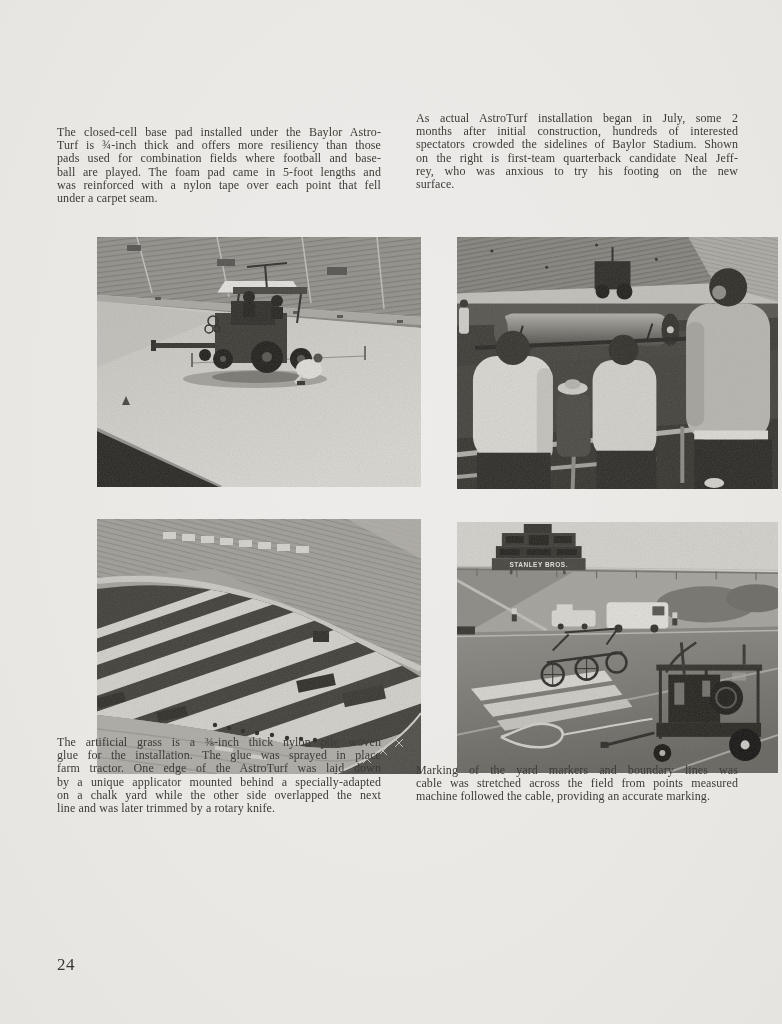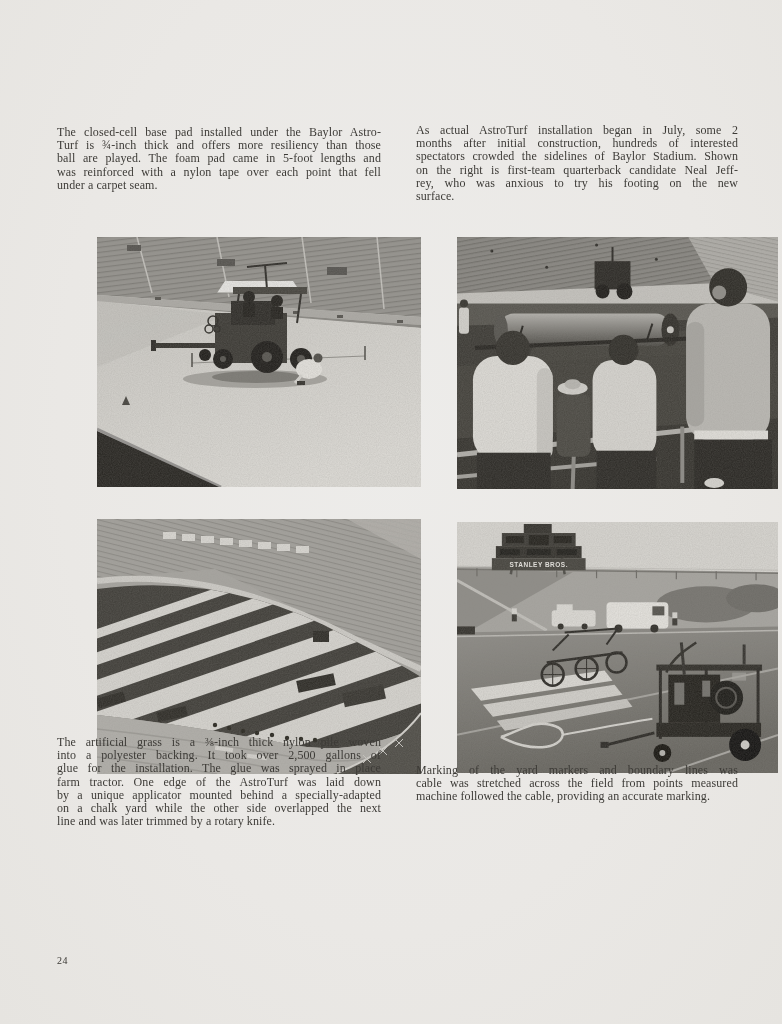--- a/index.html
+++ b/index.html
@@ -8,30 +8,30 @@
     background:radial-gradient(ellipse at 50% 42%, #edecea 0%, #eae8e5 60%, #e6e4e0 100%);
     font-family:"Liberation Serif","DejaVu Serif",serif;
   }
   .textblock{
     position:absolute;color:#3d3b37;
     font-size:12px;line-height:13.2px;letter-spacing:0.1px;
   }
   .jline{text-align:justify;text-align-last:justify;}
   .jline.last{text-align-last:left;}
   #intro-left{left:57px;top:126px;width:324px;}
-  #intro-right{left:416px;top:124px;width:322px;}
+  #intro-right{left:416px;top:112px;width:322px;}
   #caption-left{left:57px;top:736px;width:324px;}
   #caption-right{left:416px;top:764px;width:322px;font-family:Liberation Serif, serif;}
   .photo{position:absolute;overflow:hidden;background:#c9c7c2;}
   .photo svg{display:block;width:100%;height:100%;}
   #photo-tl{left:57px;top:221px;width:324px;height:250px;}
   #photo-tr{left:417px;top:221px;width:321px;height:252px;}
   #photo-bl{left:57px;top:503px;width:324px;height:255px;}
   #photo-br{left:417px;top:506px;width:321px;height:251px;}
-  #page-number{position:absolute;left:57px;top:955px;font-size:10px;color:#393733;letter-spacing:0.5px;}
+  #page-number{position:absolute;left:57px;top:955px;font-size:17px;color:#393733;letter-spacing:0.5px;}
   .sb-text{font-family:"Liberation Sans","DejaVu Sans",sans-serif;font-weight:bold;letter-spacing:0.5px;}
 </style>
 </head>
 <body>
 
 <svg width="0" height="0" style="position:absolute" aria-hidden="true">
   <defs>
     <filter id="grain" x="-5%" y="-5%" width="110%" height="110%">
       <feTurbulence type="fractalNoise" baseFrequency="0.9" numOctaves="2" stitchTiles="stitch" result="n"></feTurbulence>
       <feColorMatrix in="n" type="matrix" values="0 0 0 0 0.30  0 0 0 0 0.29  0 0 0 0 0.27  0 0 0 0.55 0"></feColorMatrix>
@@ -68,20 +68,21 @@
     <linearGradient id="padGrad" x1="0" y1="0" x2="0.6" y2="1">
       <stop offset="0" stop-color="#cbc9c4"></stop>
         <stop offset="1" stop-color="#dedcd7"></stop>
     </linearGradient>
   </defs>
 </svg>
 
 <div class="textblock" id="intro-left">
   <div class="jline">The closed-cell base pad installed under the Baylor Astro-</div>
   <div class="jline">Turf is ¾-inch thick and offers more resiliency than those</div>
+  <div class="jline">pads used for combination fields where football and base-</div>
   <div class="jline">ball are played. The foam pad came in 5-foot lengths and</div>
   <div class="jline">was reinforced with a nylon tape over each point that fell</div>
   <div class="jline last">under a carpet seam.</div>
 </div>
 
 <div class="textblock" id="intro-right">
   <div class="jline">As actual AstroTurf installation began in July, some 2</div>
   <div class="jline">months after initial construction, hundreds of interested</div>
   <div class="jline">spectators crowded the sidelines of Baylor Stadium. Shown</div>
   <div class="jline">on the right is first-team quarterback candidate Neal Jeff-</div>
@@ -421,21 +422,20 @@
         <circle cx="289" cy="222" r="4.5" fill="#cfcdc8"></circle>
     <circle cx="206" cy="230" r="9" fill="#16140f"></circle>
         <circle cx="206" cy="230" r="3" fill="#b5b3ae"></circle>
   </g>
   <rect width="322" height="250" filter="url(#grain)" opacity="0.5"></rect>
 </svg>
 </figure>
 
 <div class="textblock" id="caption-left">
   <div class="jline">The artificial grass is a ⅜-inch thick nylon pile woven</div>
-  <div class="jline">into a polyester backing. It took over 2,500 gallons of</div>
   <div class="jline">glue for the installation. The glue was sprayed in place</div>
   <div class="jline">farm tractor. One edge of the AstroTurf was laid down</div>
   <div class="jline">by a unique applicator mounted behind a specially-adapted</div>
   <div class="jline">on a chalk yard while the other side overlapped the next</div>
   <div class="jline last">line and was later trimmed by a rotary knife.</div>
 </div>
 
 <div class="textblock" id="caption-right">
   <div class="jline">Marking of the yard markers and boundary lines was</div>
   <div class="jline">cable was stretched across the field from points measured</div>

